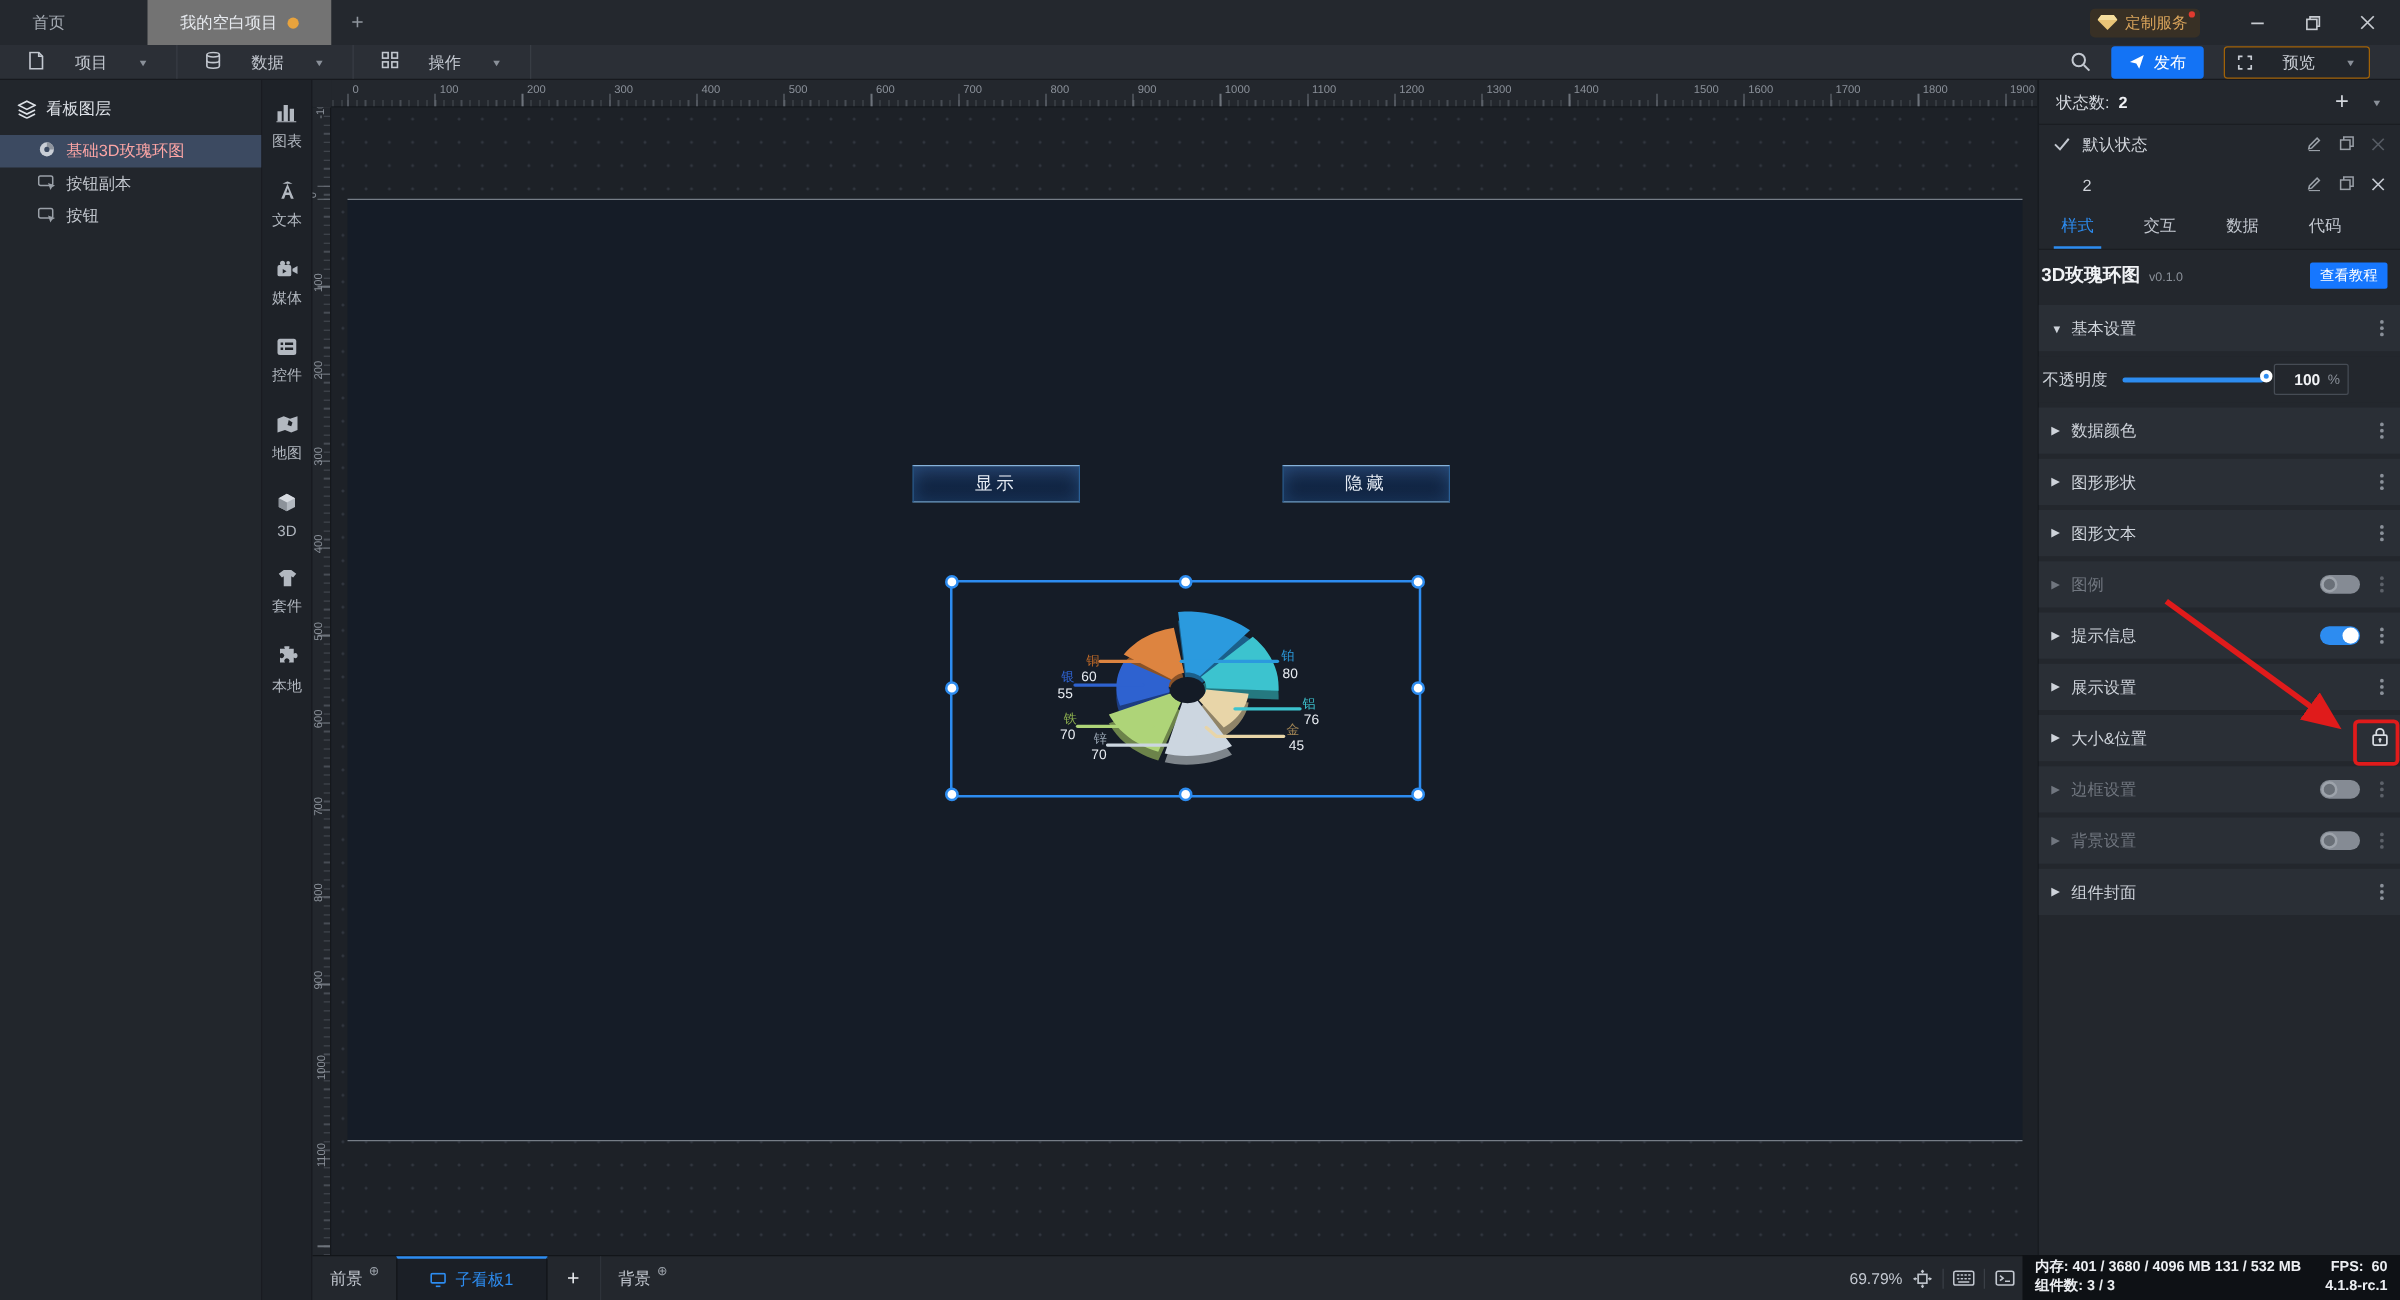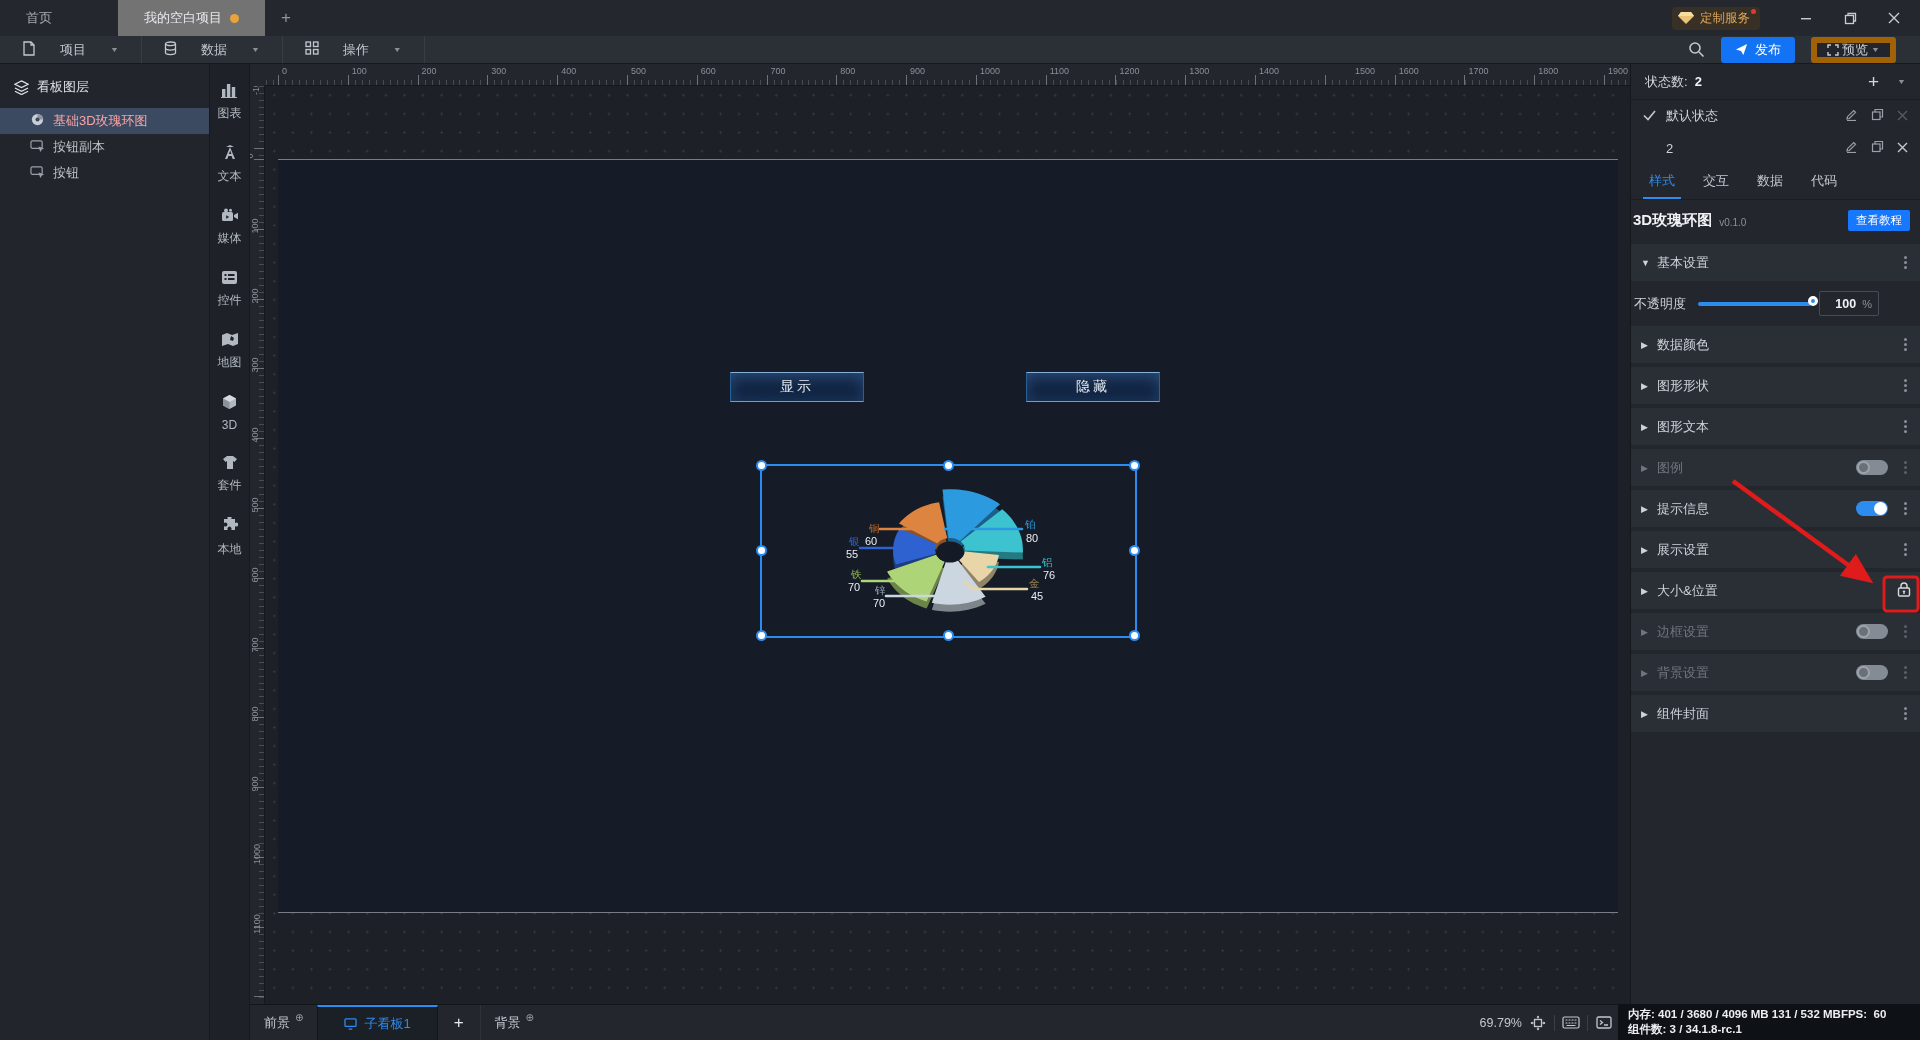--- a/index.html
+++ b/index.html
@@ -18,21 +18,21 @@
   .svc-badge .lbl{color:#d9a45b;font-size:12.5px;}
   .svc-badge .reddot{position:absolute;right:4px;top:2px;width:5px;height:5px;border-radius:50%;background:#e03a2f;}
   .winbtn{width:40px;height:30px;display:flex;align-items:center;justify-content:center;color:#c8ccd2;}
 
   
   .menubar{position:absolute;left:0;top:36px;width:1920px;height:28px;background:#2b2f36;display:flex;align-items:center;border-bottom:1px solid #17191e;}
   .menuitem{display:flex;align-items:center;gap:24px;padding:0 22px;height:100%;border-right:1px solid #383d44;color:#c3c8d0;}
   .chev{font-size:9px;color:#8a9099;transform:scaleY(.8);}
   .menu-right{margin-left:auto;display:flex;align-items:center;gap:16px;padding-right:24px;}
   .btn-publish{display:flex;align-items:center;gap:7px;background:#1373f5;color:#fff;border-radius:3px;height:26px;padding:0 14px;font-size:13px;}
-  .btn-preview{display:flex;align-items:center;gap:3px;background:#22262c;border:6px solid #a16207;border-radius:3px;height:26px;padding:0 10px;color:#c9ced5;font-size:13px;}
+  .btn-preview{display:flex;align-items:center;gap:24px;background:#22262c;border:1px solid #a16207;border-radius:3px;height:26px;padding:0 10px;color:#c9ced5;font-size:13px;}
 
   
   .layers{position:absolute;left:0;top:64px;width:210px;height:976px;background:#22262c;border-right:1px solid #17191e;}
   .layers-h{display:flex;align-items:center;gap:8px;padding:14px 12px 12px 14px;color:#dde1e7;font-size:13px;}
   .layer-item{display:flex;align-items:center;gap:8px;height:26px;padding-left:30px;color:#c0c5cc;}
   .layer-item.sel{background:#3c4a61;color:#fca5a5;}
 
   
   .rail{position:absolute;left:210px;top:64px;width:40px;height:976px;background:#1e2228;border-right:1px solid #17191e;display:flex;flex-direction:column;align-items:center;padding-top:18px;gap:23px;}
   .rail-item{display:flex;flex-direction:column;align-items:center;gap:4px;color:#b2b8c0;font-size:12px;}
@@ -53,21 +53,21 @@
   .selbox{position:absolute;left:495px;top:378px;width:377px;height:174px;border:2px solid #2d8cf0;}
   .handle{position:absolute;width:11px;height:11px;border-radius:50%;background:#fff;border:2.5px solid #2d8cf0;}
 
   
   .inspector{position:absolute;left:1630px;top:64px;width:290px;height:976px;background:#23272d;border-left:1px solid #15181c;}
   .statesbar{display:flex;align-items:center;height:36px;padding:0 14px;border-bottom:1px solid #1a1d22;color:#d3d7dd;}
   .statesbar .plus{margin-left:auto;font-size:19px;color:#d3d7dd;padding-right:18px;}
   .staterow{display:flex;align-items:center;height:32px;padding:0 12px;color:#d0d4da;}
   .staterow .nm{margin-left:10px;}
   .staterow .acts{margin-left:auto;display:flex;align-items:center;gap:13px;}
-  .tabsbar{display:flex;align-items:flex-end;gap:4px;height:32px;border-bottom:1px solid #1a1d22;margin-top:4px;padding:0 6px;}
+  .tabsbar{display:flex;align-items:flex-end;gap:16px;height:32px;border-bottom:1px solid #1a1d22;margin-top:4px;padding:0 6px;}
   .itab{padding:0 12px 9px;color:#c3c8d0;position:relative;}
   .itab.active{color:#2d8cf0;}
   .itab.active:after{content:"";position:absolute;left:6px;right:6px;bottom:0;height:2px;background:#2d8cf0;}
   .comprow{display:flex;align-items:center;height:40px;padding:0 10px 0 2px;}
   .comprow .cname{color:#f0f2f5;font-weight:bold;font-size:15px;}
   .comprow .cver{color:#8a9099;font-size:10px;margin-left:7px;margin-top:4px;}
   .btn-tut{margin-left:auto;background:#1677ff;color:#fff;font-size:11.5px;border-radius:2px;padding:3px 8px;}
   .sections{padding:4px 0 0;}
   .secrow{display:flex;align-items:center;height:37px;margin-bottom:4px;background:#2a2f36;padding:0 10px 0 10px;color:#ced3da;font-size:13px;}
   .secrow.dim{color:#70767f;}
@@ -93,21 +93,21 @@
   .bb-item{display:flex;align-items:center;gap:5px;padding:0 14px;color:#c3c8d0;}
   .bb-tab{display:flex;align-items:center;gap:7px;padding:0 26px;color:#2d8cf0;background:#1b1f26;border-top:2px solid #2d8cf0;border-left:1px solid #121519;border-right:1px solid #121519;}
   .bb-plus{display:flex;align-items:center;padding:0 16px;color:#e8eaee;font-size:17px;border-right:1px solid #2e333a;}
   .sup{font-size:10px;color:#9aa0a8;margin-top:-10px;}
   .bb-right{margin-left:auto;display:flex;align-items:center;gap:4px;padding-right:14px;color:#c3c8d0;font-size:12.5px;}
   .bb-ic{width:24px;height:20px;display:flex;align-items:center;justify-content:center;border:0;}
   .bb-sep{width:1px;height:16px;background:#3a3f46;}
 
   
   .statusblock{position:absolute;left:1618px;top:1004px;width:302px;height:36px;background:#0e1115;color:#eceef2;font-weight:bold;font-size:11.5px;padding:3px 10px 0;line-height:15px;}
-  .statusline{display:flex;}
+  .statusline{display:flex;justify-content:space-between;}
 
   
   svg text{font-family:"Liberation Sans","DejaVu Sans",sans-serif;}
   .annotation{position:absolute;left:0;top:0;width:1920px;height:1040px;pointer-events:none;z-index:60;}
 </style>
 </head>
 <body>
 
 <div class="app">
 

